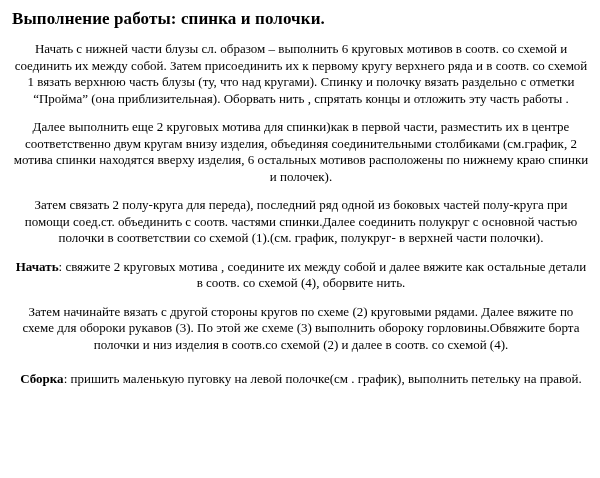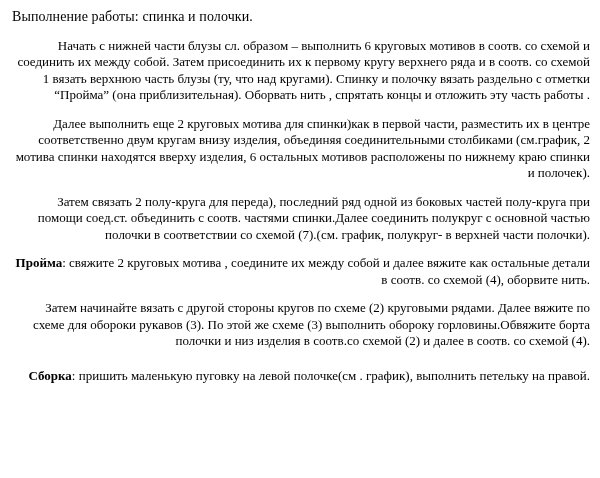--- a/index.html
+++ b/index.html
@@ -15,31 +15,31 @@
     color: #000000;
   }
   .page {
     box-sizing: border-box;
     width: 600px;
     height: 478px;
     padding: 8px 10px 0 12px;
     background: #ffffff;
   }
   .doc-title {
-    font-weight: normal;
-    font-size: 14px;
+    font-weight: bold;
+    font-size: 17px;
     line-height: 1.25;
     margin: 0 0 12px 0;
     letter-spacing: 0.1px;
   }
   .para {
     font-size: 13px;
     line-height: 1.27;
     margin: 0 0 12px 0;
-    text-align: right;
+    text-align: center;
   }
   .para:last-child {
     margin-bottom: 0;
   }
   .lead {
     font-weight: bold;
   }
   .tight {
     margin-bottom: 18px;
   }
@@ -53,25 +53,25 @@
 
   <p class="para">
     <span>Начать с нижней части блузы сл. образом – выполнить 6 круговых мотивов в соотв. со схемой и соединить их между собой. Затем присоединить их к первому кругу верхнего ряда и в соотв. со схемой 1 вязать верхнюю часть блузы (ту, что над кругами). Спинку и полочку вязать раздельно с отметки “Пройма” (она приблизительная). Оборвать нить , спрятать концы и отложить эту часть работы .</span>
   </p>
 
   <p class="para">
     <span>Далее выполнить еще 2 круговых мотива для спинки)как в первой части, разместить их в центре соответственно двум кругам внизу изделия, объединяя соединительными столбиками (см.график, 2 мотива спинки находятся вверху изделия, 6 остальных мотивов расположены по нижнему краю спинки и полочек).</span>
   </p>
 
   <p class="para">
-    <span>Затем связать 2 полу-круга для переда), последний ряд одной из боковых частей полу-круга при помощи соед.ст. объединить с соотв. частями спинки.Далее соединить полукруг с основной частью полочки в соответствии со схемой (7).(см. график, полукруг- в верхней части полочки).</span>
+    <span>Затем связать 2 полу-круга для переда), последний ряд одной из боковых частей полу-круга при помощи соед.ст. объединить с соотв. частями спинки.Далее соединить полукруг с основной частью полочки в соответствии со схемой (1).(см. график, полукруг- в верхней части полочки).</span>
   </p>
 
   <p class="para">
-    <span class="lead">Пройма</span><span>: свяжите 2 круговых мотива , соедините их между собой и далее вяжите как остальные детали в соотв. со схемой (4), оборвите нить.</span>
+    <span class="lead">Начать</span><span>: свяжите 2 круговых мотива , соедините их между собой и далее вяжите как остальные детали в соотв. со схемой (4), оборвите нить.</span>
   </p>
 
   <p class="para tight">
     <span>Затем начинайте вязать с другой стороны кругов по схеме (2) круговыми рядами. Далее вяжите по схеме для обороки рукавов (3). По этой же схеме (3) выполнить обороку горловины.Обвяжите борта полочки и низ изделия в соотв.со схемой (2) и далее в соотв. со схемой (4).</span>
   </p>
 
   <p class="para">
     <span class="lead">Сборка</span><span>: пришить маленькую пуговку  на левой полочке(см . график), выполнить петельку на правой.</span>
   </p>
 

